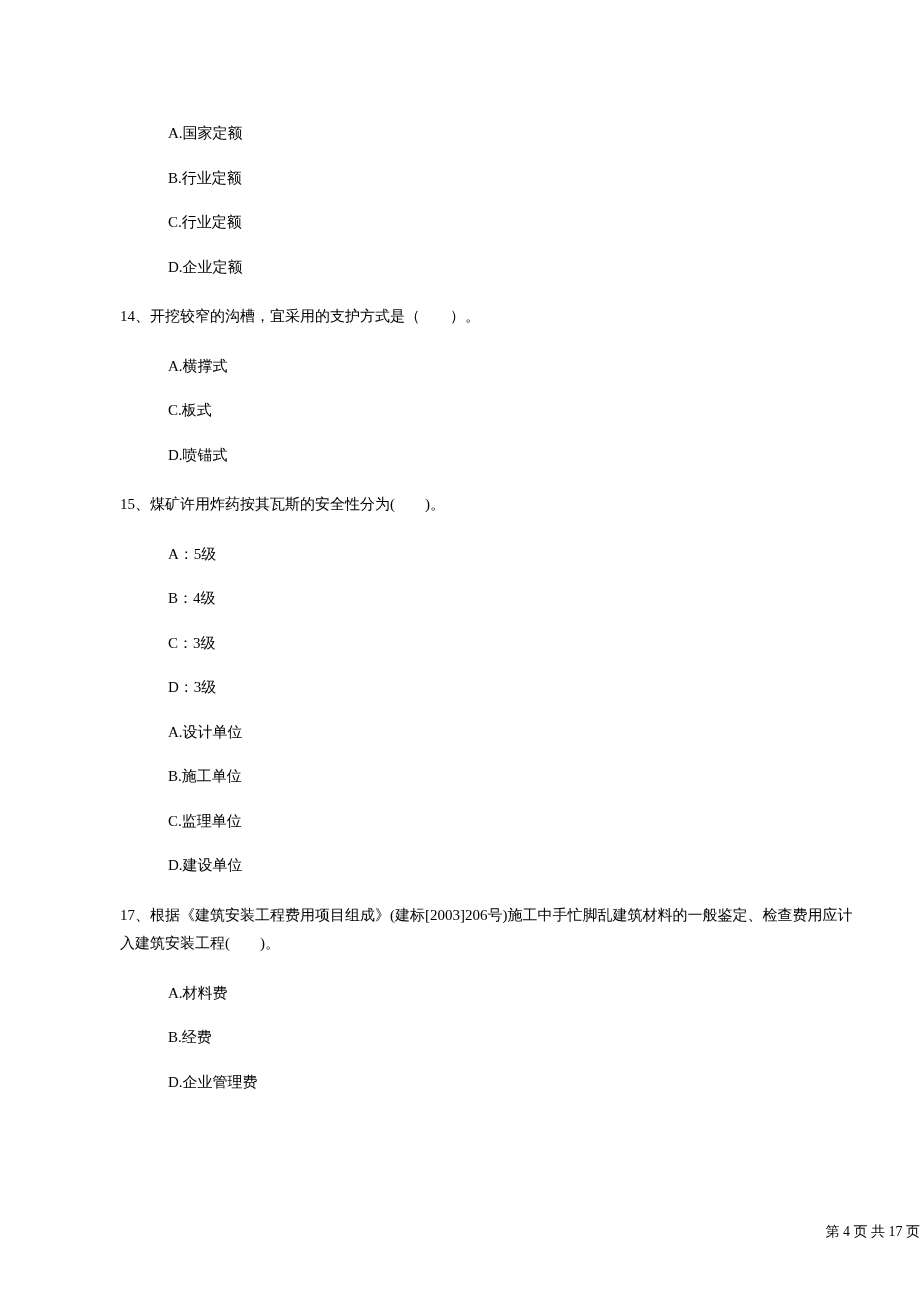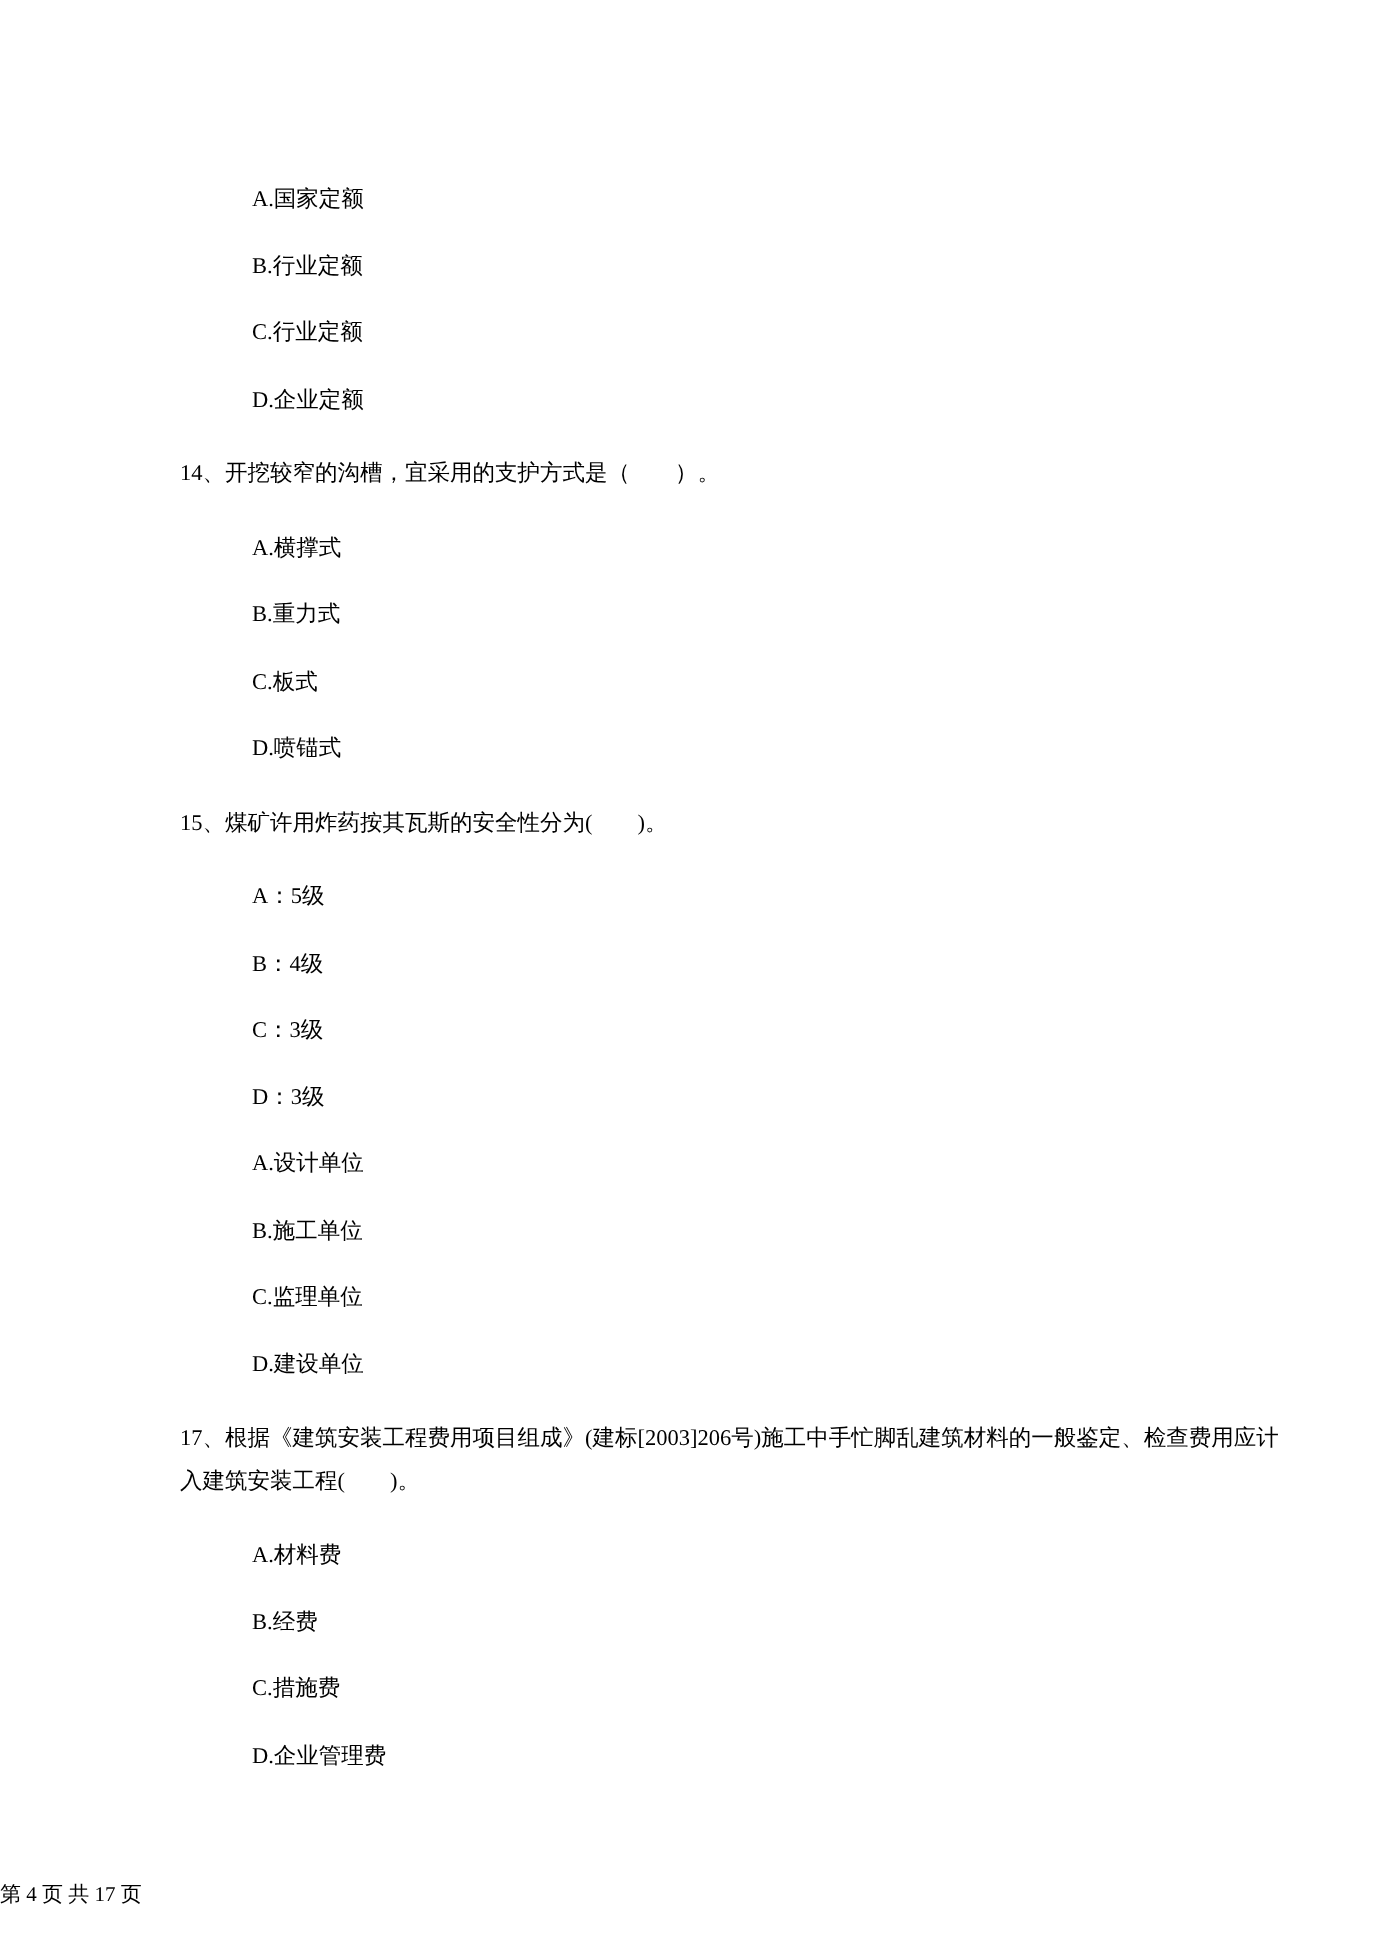--- a/index.html
+++ b/index.html
@@ -23,54 +23,52 @@
     margin-top: 22px;
     margin-bottom: 22px;
   }
   .question {
     margin-top: 24px;
     margin-bottom: 24px;
     line-height: 1.9;
   }
   .footer {
     position: absolute;
-    bottom: 28px;
+    bottom: 60px;
     left: 0;
     width: 100%;
-    text-align: left;
+    text-align: right;
     font-size: 14px;
   }
 </style>
 </head>
 <body>
 
 <div class="page">
 
   <div class="option">A.国家定额</div>
   <div class="option">B.行业定额</div>
   <div class="option">C.行业定额</div>
   <div class="option">D.企业定额</div>
 
   <div class="question">14、开挖较窄的沟槽，宜采用的支护方式是（　　）。</div>
   <div class="option">A.横撑式</div>
-  <div class="option">B.重力式</div>
   <div class="option">C.板式</div>
   <div class="option">D.喷锚式</div>
 
   <div class="question">15、煤矿许用炸药按其瓦斯的安全性分为(　　)。</div>
   <div class="option">A：5级</div>
   <div class="option">B：4级</div>
   <div class="option">C：3级</div>
   <div class="option">D：3级</div>
 
   <div class="option">A.设计单位</div>
   <div class="option">B.施工单位</div>
   <div class="option">C.监理单位</div>
   <div class="option">D.建设单位</div>
 
   <div class="question">17、根据《建筑安装工程费用项目组成》(建标[2003]206号)施工中手忙脚乱建筑材料的一般鉴定、检查费用应计入建筑安装工程(　　)。</div>
   <div class="option">A.材料费</div>
   <div class="option">B.经费</div>
-  <div class="option">C.措施费</div>
   <div class="option">D.企业管理费</div>
 
   <div class="footer">第 4 页 共 17 页</div>
 </div>
 
 </body></html>

